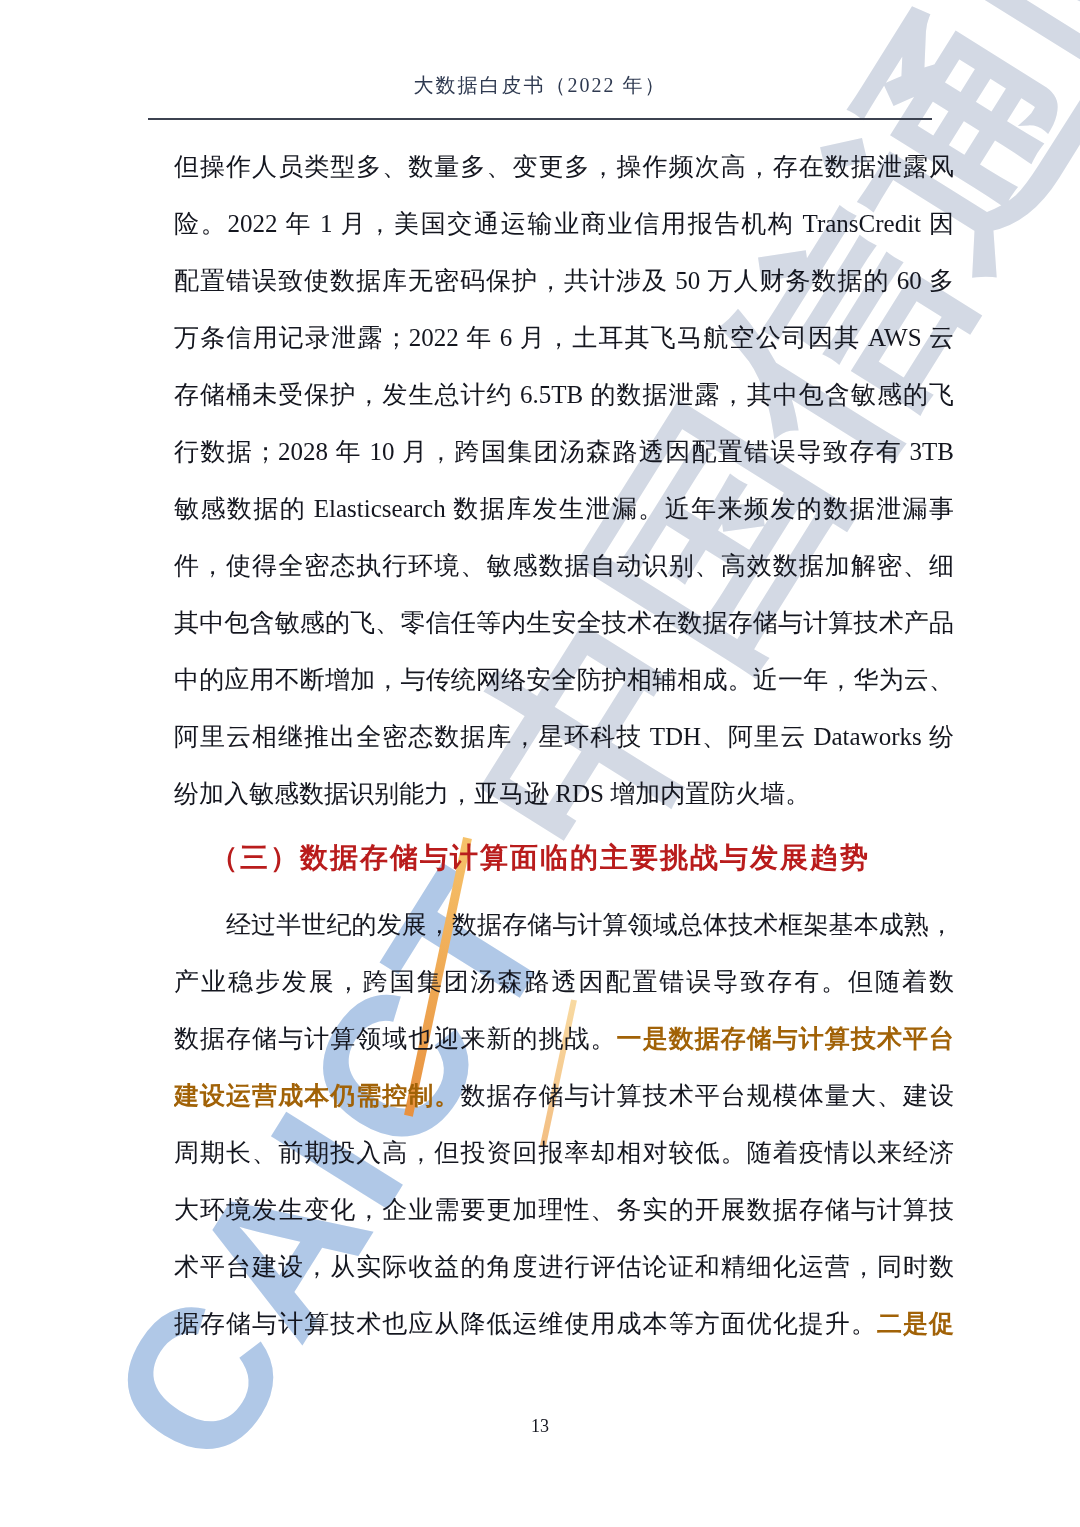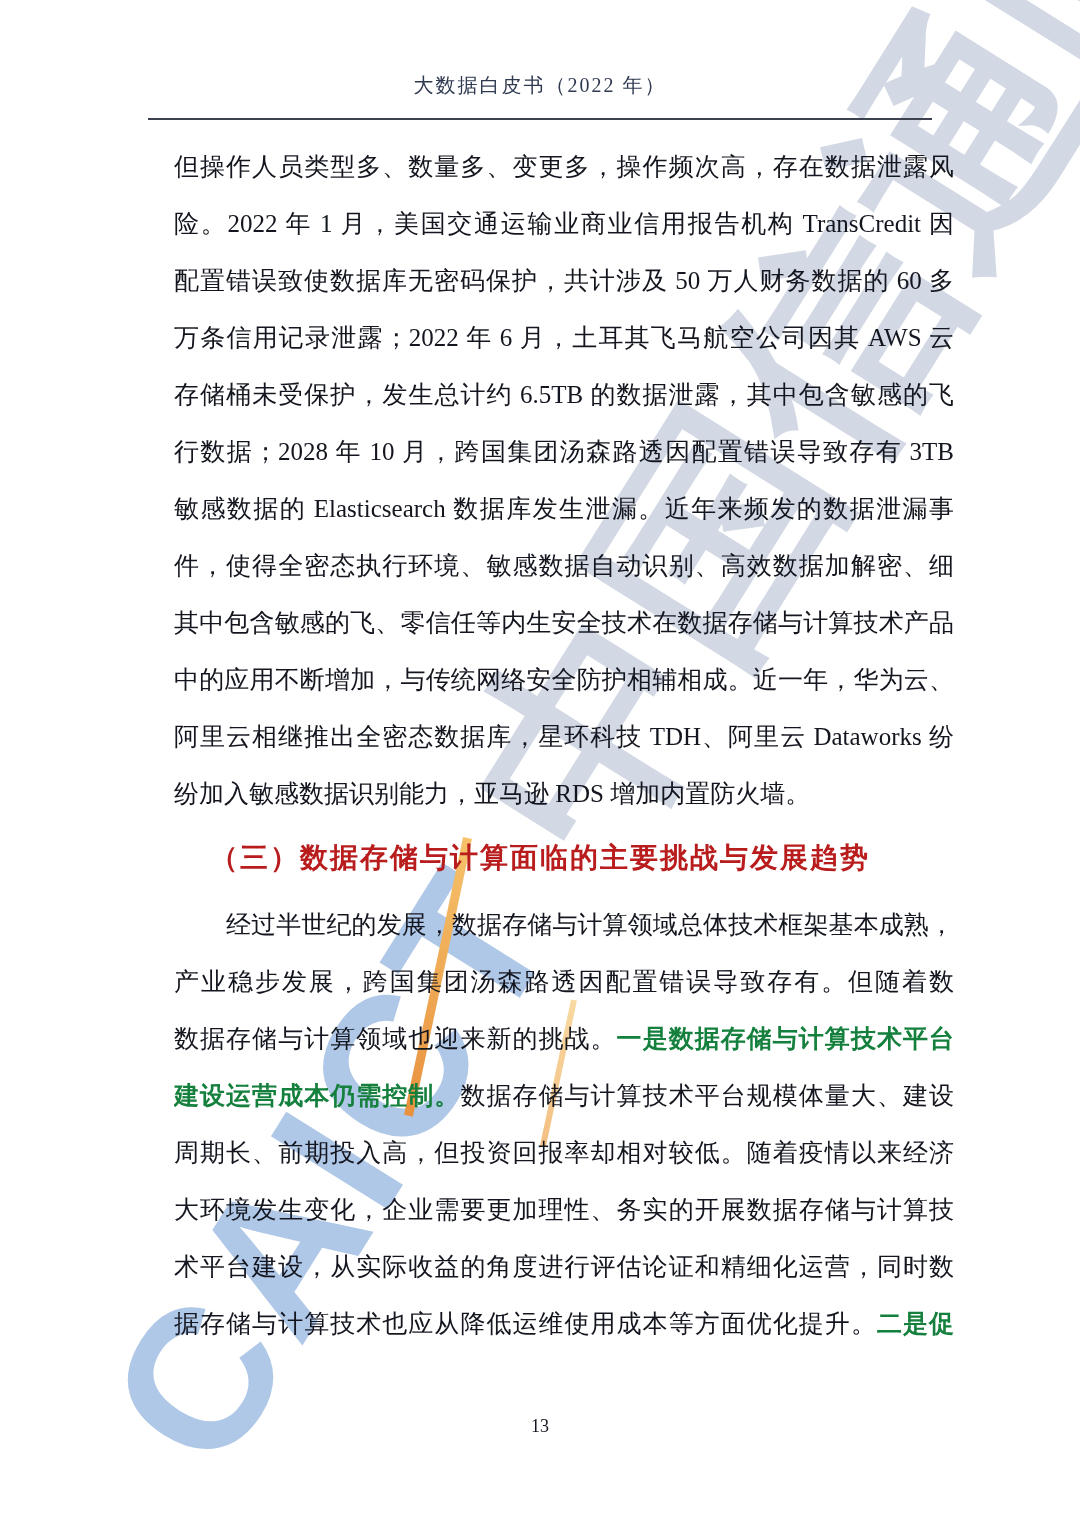--- a/index.html
+++ b/index.html
@@ -98,21 +98,21 @@
     text-align-last: justify;
     text-justify: inter-character;
     overflow: hidden;
   }
   .line.last { text-align-last: left; }
   .line.indent { padding-left: 52px; }
 
   .run-b {
     font-family: "Liberation Sans", "DejaVu Sans", sans-serif;
     font-weight: bold;
-    color: #15803d;
+    color: #a16207;
   }
 
   .section-heading {
     position: absolute;
     top: 822px;
     left: 150px;
     width: 780px;
     height: 72px;
     line-height: 72px;
     text-align: center;

